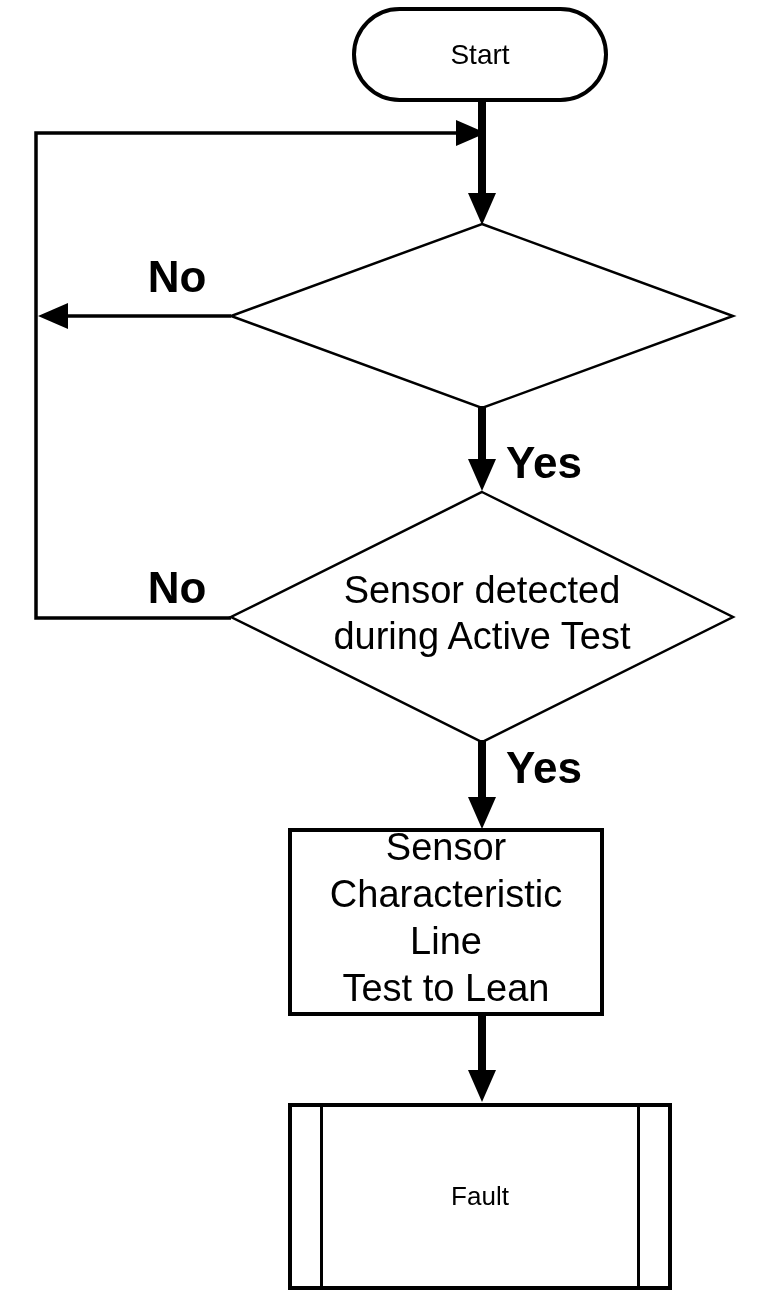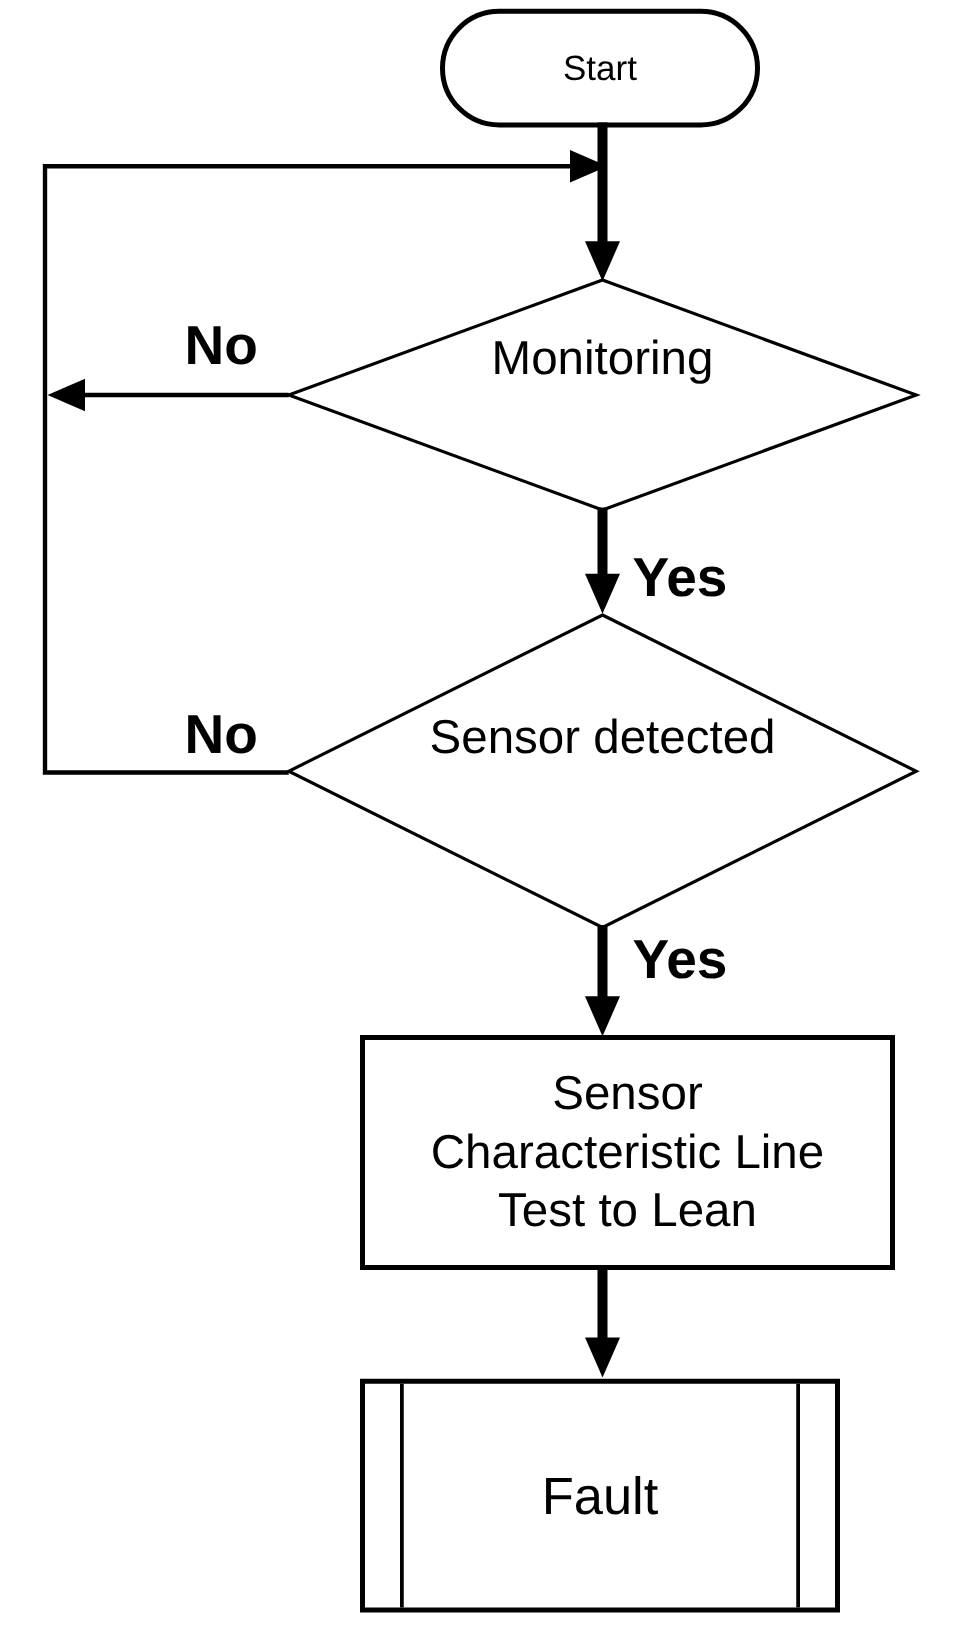--- a/index.html
+++ b/index.html
@@ -55,32 +55,33 @@
   }
   .terminator {
     left: 352px; top: 7px;
     width: 256px; height: 95px;
     border: 4px solid var(--stroke);
     border-radius: 48px;
     font-size: 28px;
   }
   .process {
     left: 288px; top: 828px;
-    width: 428px; height: 188px;
+    width: 316px; height: 188px;
     border: 4px solid var(--stroke);
     flex-direction: column;
     font-size: 38px;
     line-height: 47px;
+    justify-content: flex-end;
   }
   .predefined {
     left: 288px; top: 1103px;
     width: 384px; height: 187px;
     border: 4px solid var(--stroke);
     flex-direction: column;
-    font-size: 42px;
+    font-size: 26px;
     line-height: 47px;
   }
   .predefined .sidebar {
     position: absolute;
     top: 0; bottom: 0;
     width: 3px;
     background: var(--stroke);
   }
   .predefined .sidebar.left  { left: 28px; }
   .predefined .sidebar.right { right: 28px; }
@@ -133,25 +134,25 @@
 
     <path class="thin" d="M231 316 H66"></path>
     <polygon class="arrow" points="38,316 68,303 68,329"></polygon>
   </svg>
 
   <div class="node terminator">
     <span>Start</span>
   </div>
 
   <div class="diamond-text d1">
-    <div>Monitoring</div>
   </div>
 
   <div class="diamond-text d2">
     <div>Sensor detected</div>
+    <div>during Active Test</div>
   </div>
 
   <div class="node process">
     <div>Sensor</div>
     <div>Characteristic Line</div>
     <div>Test to Lean</div>
   </div>
 
   <div class="node predefined">
     <div class="sidebar left"></div>

